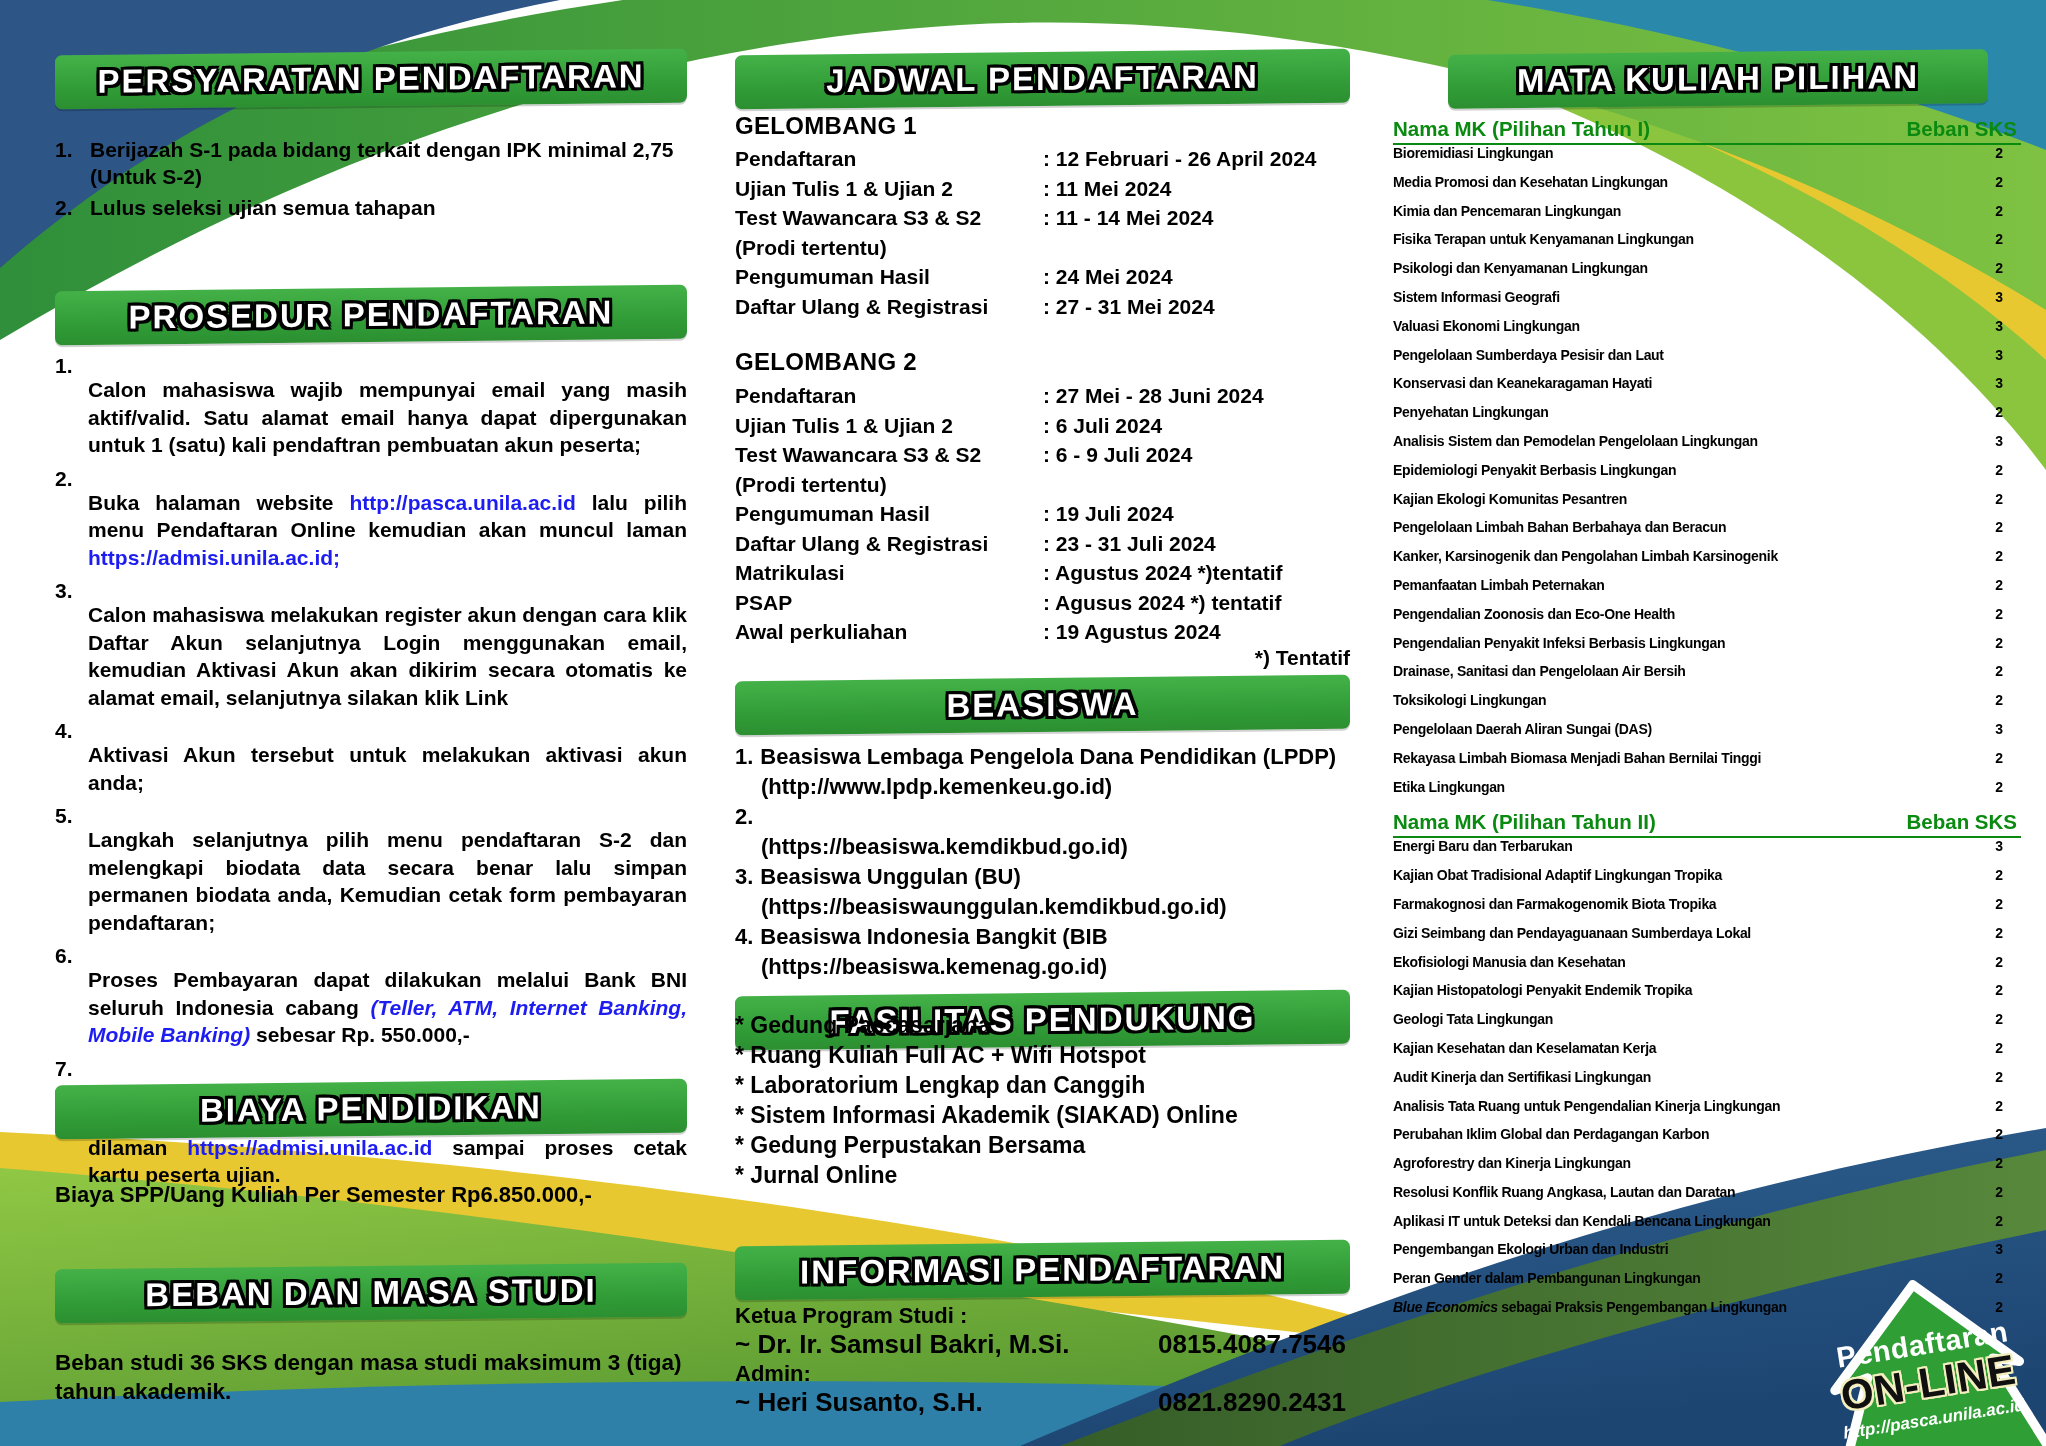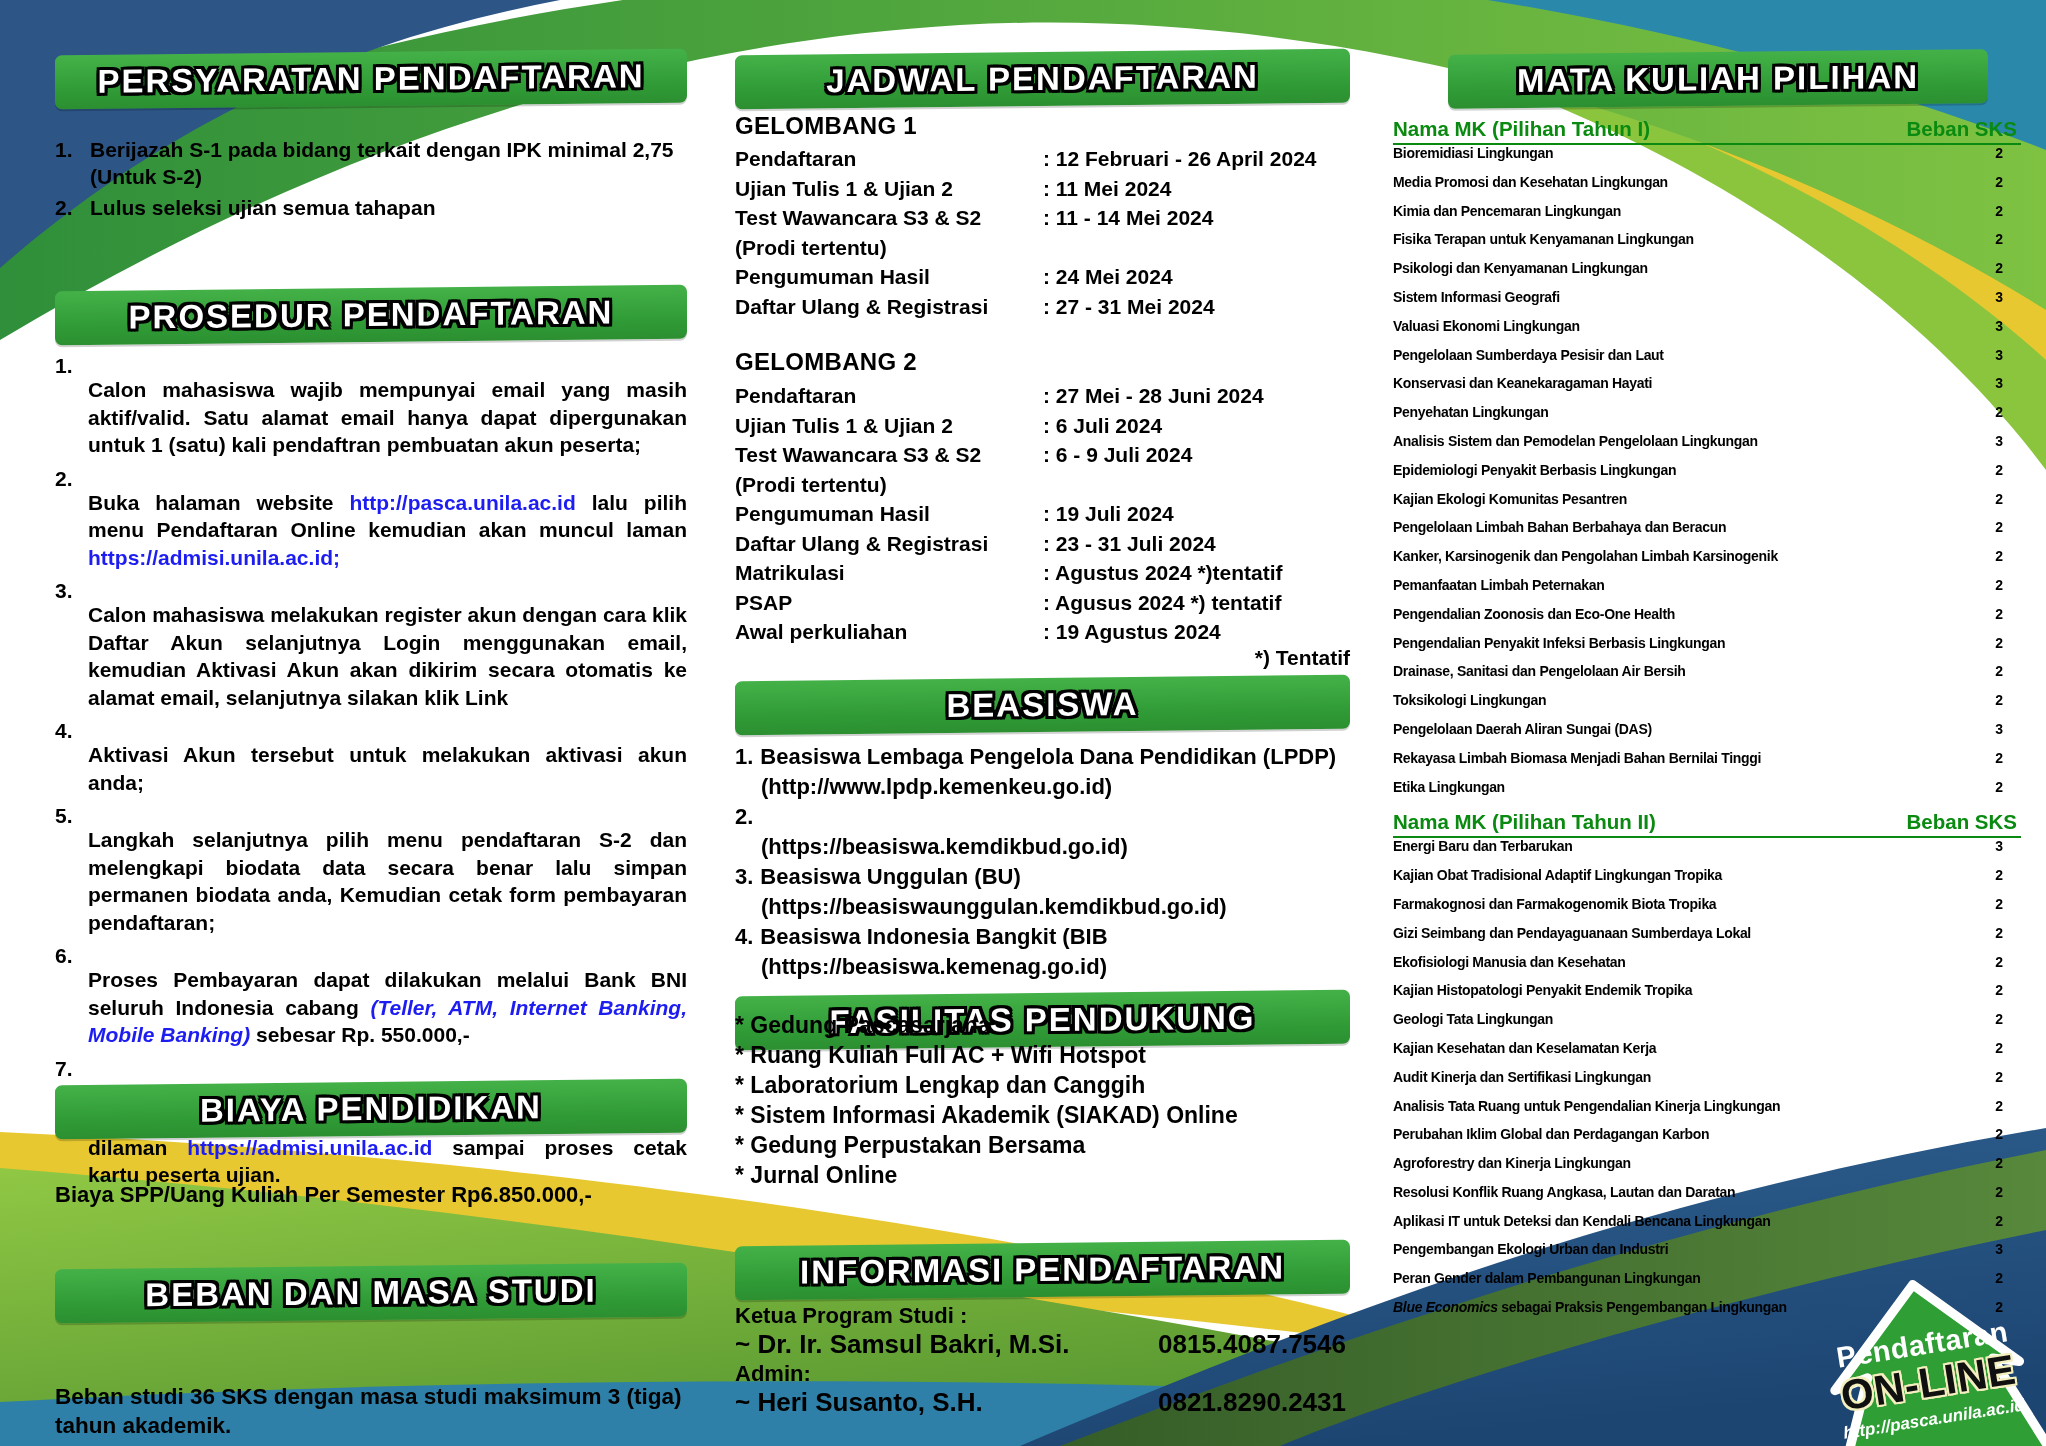--- a/index.html
+++ b/index.html
@@ -151,21 +151,21 @@
     </ol>
 
     <div class="banner" style="top:1030px;">
       <span class="bt">BIAYA PENDIDIKAN</span>
     </div>
     <div class="abs plain" style="top:1128px;">Biaya SPP/Uang Kuliah Per Semester Rp6.850.000,-</div>
 
     <div class="banner" style="top:1214px;">
       <span class="bt">BEBAN DAN MASA STUDI</span>
     </div>
-    <div class="abs plain" style="top:1296px;font-size:22.5px;margin-top:34px;">Beban studi 36 SKS dengan masa studi maksimum 3 (tiga) tahun akademik.</div>
+    <div class="abs plain" style="top:1296px;font-size:22.5px;">Beban studi 36 SKS dengan masa studi maksimum 3 (tiga) tahun akademik.</div>
   </section>
 
   <section class="col col-mid">
     <div class="banner" style="top:0;">
       <span class="bt">JADWAL PENDAFTARAN</span>
     </div>
     <div class="abs g-head" style="top:60px;">GELOMBANG 1</div>
     <div class="abs" style="top:92px;">
 
         <div class="jrow">

